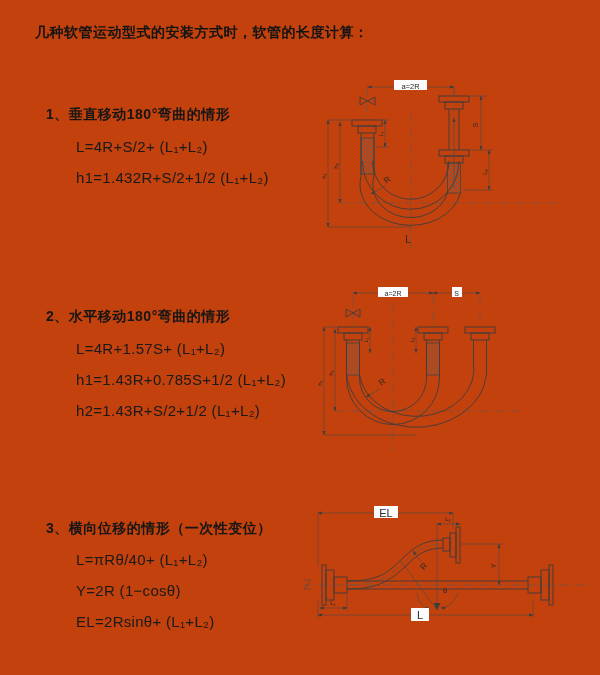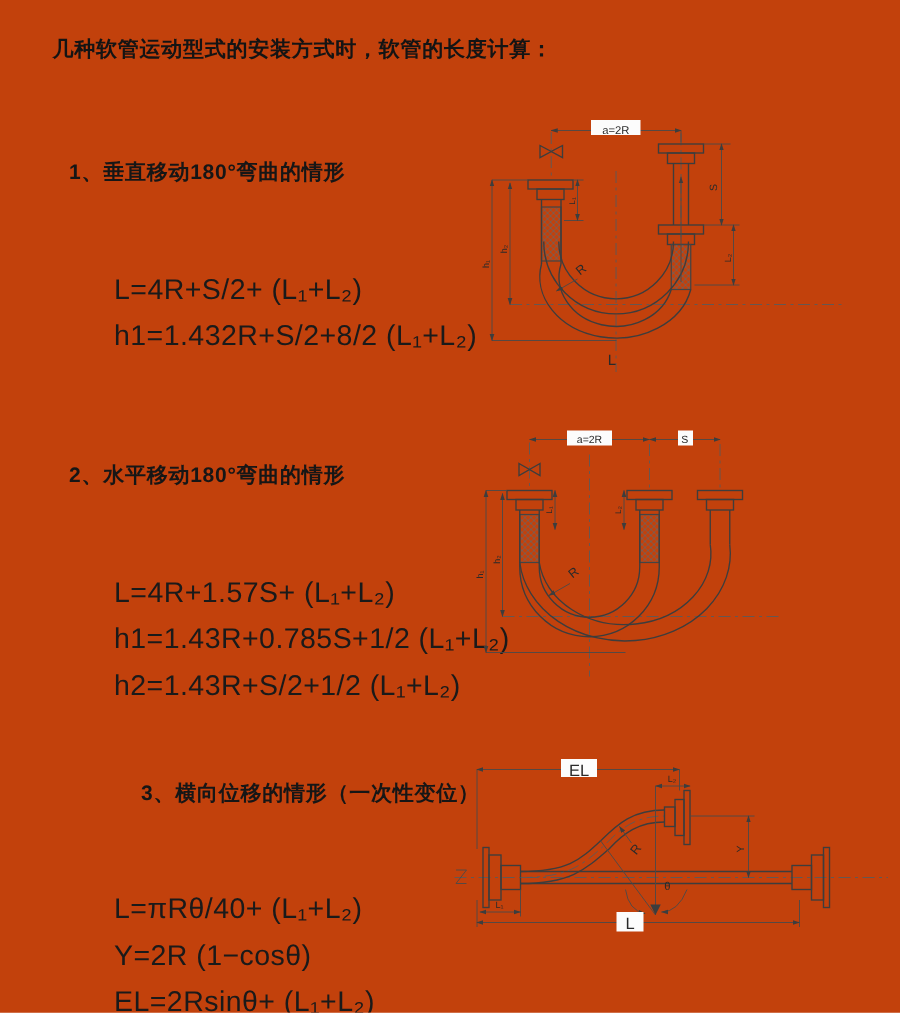--- a/index.html
+++ b/index.html
@@ -1,44 +1,44 @@
 <!DOCTYPE html>
 <html><head>
 <meta charset="utf-8">
 <style>
   html,body{margin:0;padding:0;}
   body{width:600px;height:675px;background:#fcfcfc;font-family:"Liberation Sans",sans-serif;}
   #page{position:relative;width:600px;height:675px;background:#c2410c;overflow:hidden;color:#1c1c1c;}
   .title{position:absolute;left:35px;top:24px;font-size:14px;font-weight:700;letter-spacing:0.5px;color:#141414;}
   .sec-heading{position:absolute;font-size:14px;font-weight:700;letter-spacing:0.5px;color:#161616;text-align:right;}
-  .formula{position:absolute;font-size:19px;font-weight:500;letter-spacing:0.3px;color:#1a1a1a;margin-top:45px;}
+  .formula{position:absolute;font-size:15px;font-weight:500;letter-spacing:0.3px;color:#1a1a1a;}
   svg{position:absolute;}
   svg text{font-family:"Liberation Sans",sans-serif;fill:#2a2a2a;}
   .thin{stroke:#4a4a4a;stroke-width:0.6;fill:none;}
   .med{stroke:#3d3d3d;stroke-width:0.9;fill:none;}
   .dash{stroke:#5a5a5a;stroke-width:0.6;fill:none;stroke-dasharray:8 3 2 3;}
   .bg{fill:#fcfcfc;stroke:none;}
 </style>
 </head>
 <body>
 
 <div id="page">
 
   <div class="title">几种软管运动型式的安装方式时，软管的长度计算：</div>
 
   <div class="sec-heading" style="left:46px;top:106px;">1、垂直移动180°弯曲的情形</div>
   <div class="formula" style="left:76px;top:138px;">L=4R+S/2+ (L₁+L₂)</div>
-  <div class="formula" style="left:76px;top:169px;">h1=1.432R+S/2+8/2 (L₁+L₂)</div>
+  <div class="formula" style="left:76px;top:169px;">h1=1.432R+S/2+1/2 (L₁+L₂)</div>
 
   <div class="sec-heading" style="left:46px;top:308px;">2、水平移动180°弯曲的情形</div>
   <div class="formula" style="left:76px;top:340px;">L=4R+1.57S+ (L₁+L₂)</div>
   <div class="formula" style="left:76px;top:371px;">h1=1.43R+0.785S+1/2 (L₁+L₂)</div>
   <div class="formula" style="left:76px;top:402px;">h2=1.43R+S/2+1/2 (L₁+L₂)</div>
 
-  <div class="sec-heading" style="left:46px;top:520px;margin-left:48px;">3、横向位移的情形（一次性变位）</div>
+  <div class="sec-heading" style="left:46px;top:520px;">3、横向位移的情形（一次性变位）</div>
   <div class="formula" style="left:76px;top:551px;">L=πRθ/40+ (L₁+L₂)</div>
   <div class="formula" style="left:76px;top:582px;text-align:right;">Y=2R (1−cosθ)</div>
   <div class="formula" style="left:76px;top:613px;">EL=2Rsinθ+ (L₁+L₂)</div>
 
   <svg style="left:315px;top:76px;" width="254" height="178" viewBox="0 0 254 178">
     <defs>
       <marker id="m1" viewBox="0 0 10 10" refX="9" refY="5" markerWidth="8" markerHeight="8" orient="auto-start-reverse">
         <path d="M0,1.8 L10,5 L0,8.2 z" fill="#3d3d3d"></path>
       </marker>
       <pattern id="h1p" width="4" height="4" patternUnits="userSpaceOnUse">

